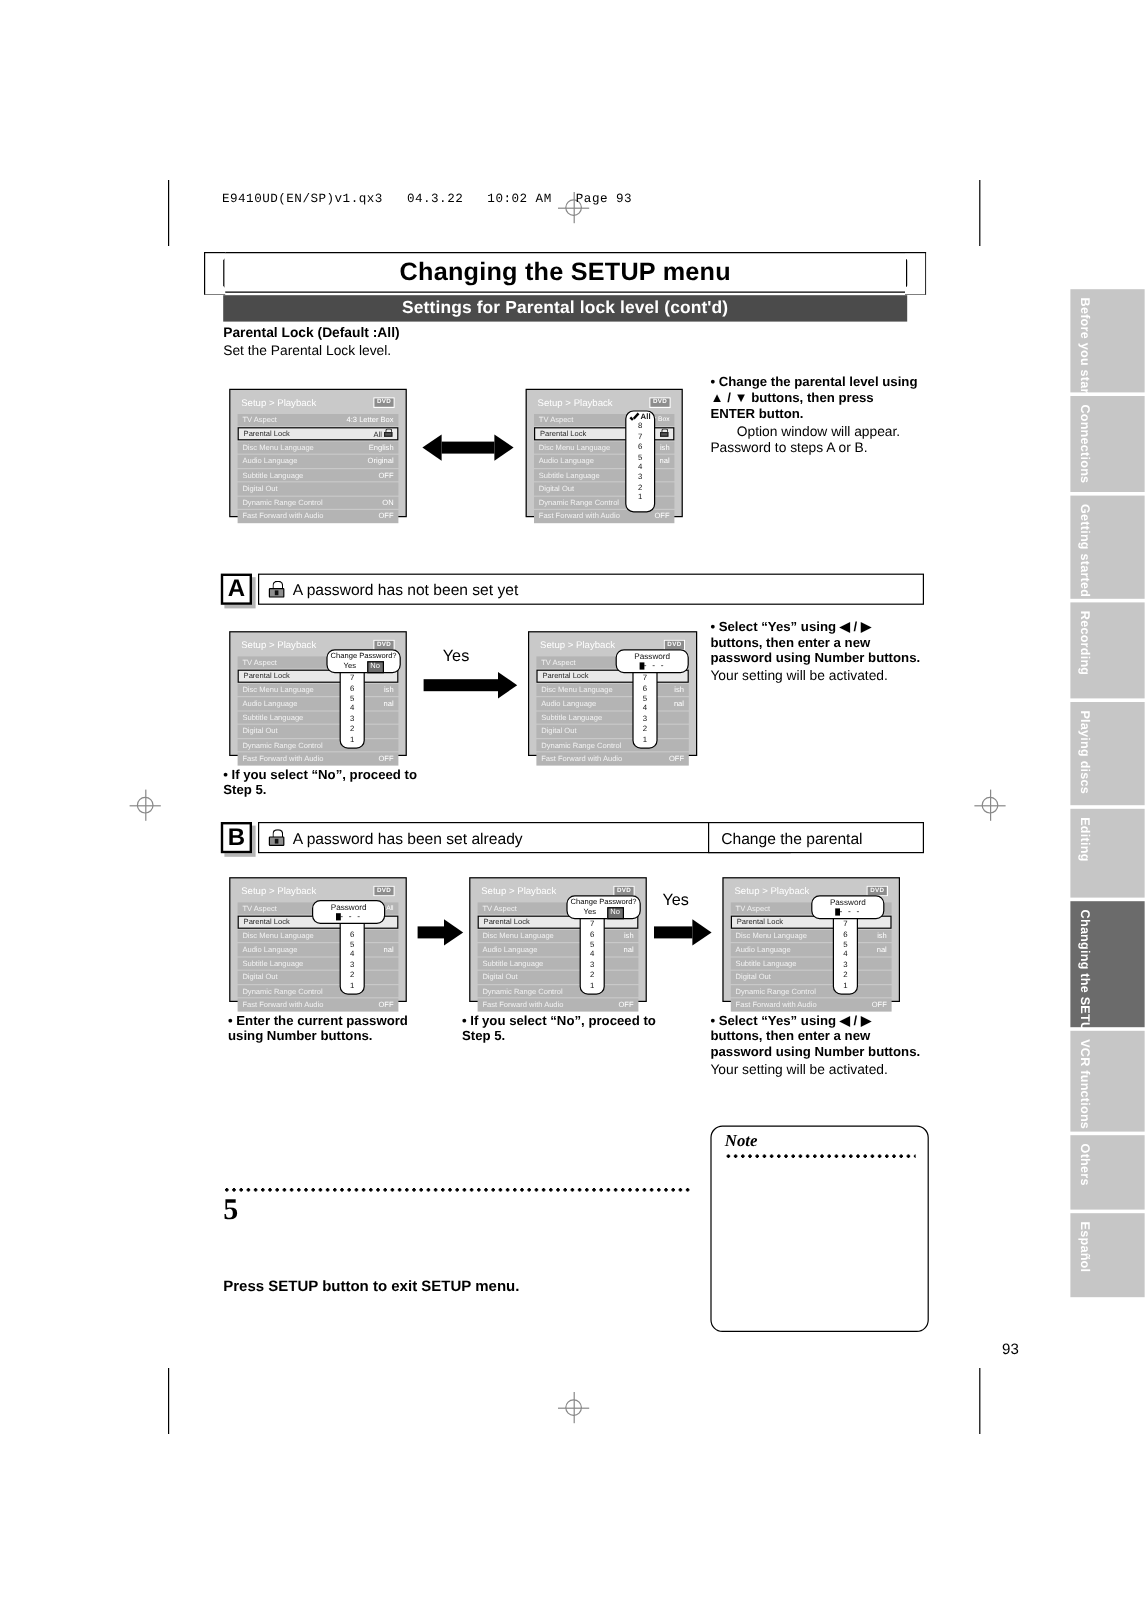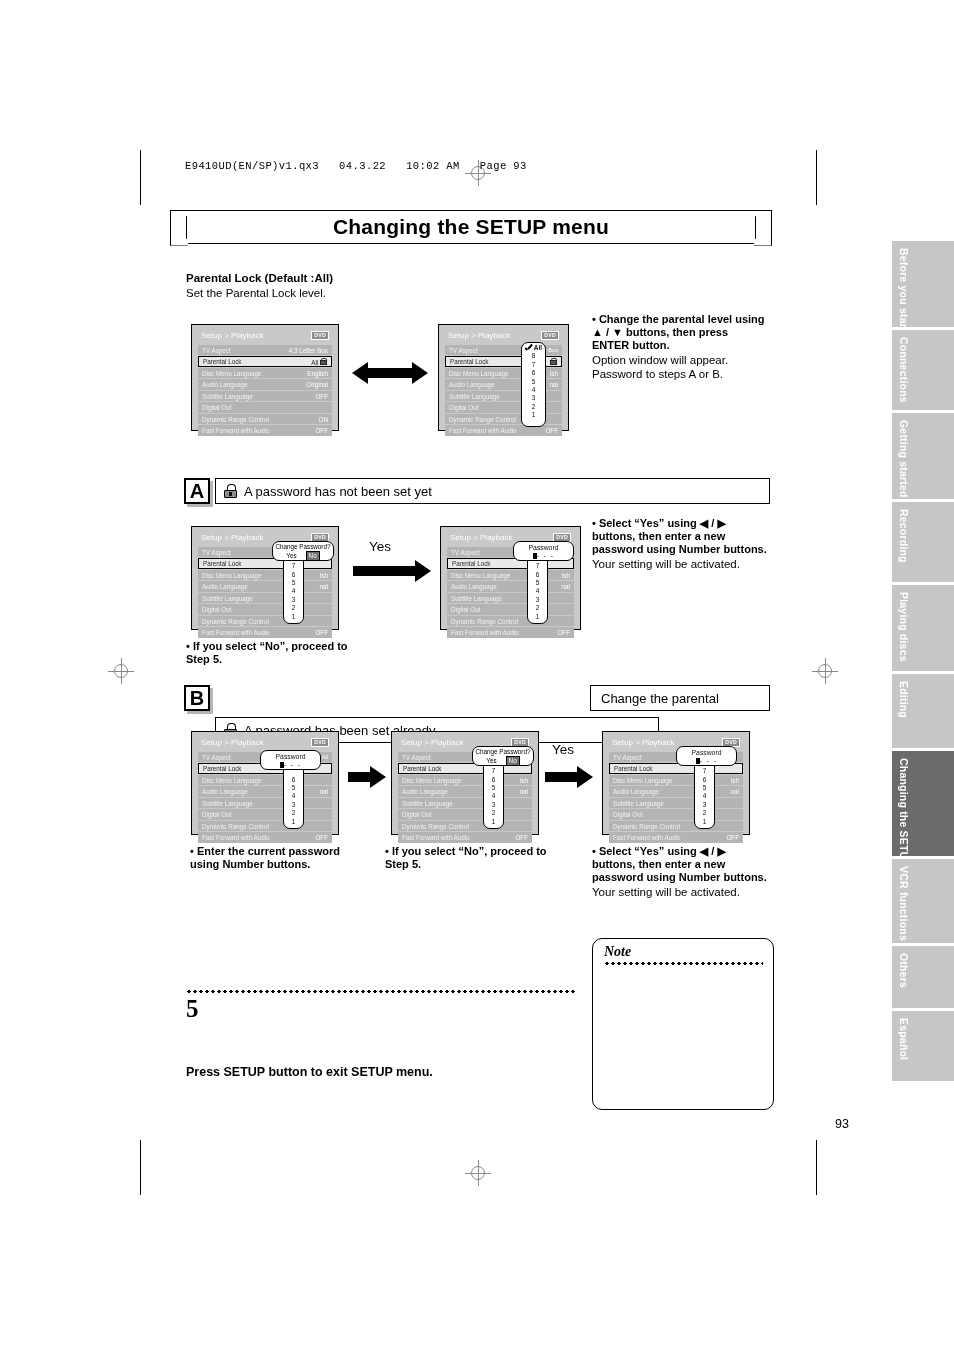--- a/index.html
+++ b/index.html
@@ -196,20 +196,21 @@
       <div class="circ"></div>
     </div>
 
   <div class="slug">E9410UD(EN/SP)v1.qx3   04.3.22   10:02 AM   Page 93</div>
 
   <div class="banner">
     <div class="ribbon"></div>
     <div class="txt">Changing the SETUP menu</div>
   </div>
 
+  <div class="subbar">Settings for Parental lock level (cont'd)</div>
 
   <div class="h-sub" style="left:186px;top:272px;">Parental Lock (Default :All)</div>
   <div class="p-sub" style="left:186px;top:287px;">Set the Parental Lock level.</div>
 
   <div class="tv" style="left:191px;top:324px;width:148px;height:107px;">
     <div class="title">
       <span class="t">Setup &gt; Playback</span>
       <span class="dvd">DVD</span>
     </div>
     <div class="rows">
@@ -305,21 +306,21 @@
       <div class="oi">5</div>
       <div class="oi">4</div>
       <div class="oi">3</div>
       <div class="oi">2</div>
       <div class="oi">1</div>
     </div>
   </div>
 
   <div class="bul" style="position:absolute;left:592px;top:313px;width:175px;">
     <div class="b">• Change the parental level using ▲ / ▼ buttons, then press ENTER button.</div>
-    <div class="n" style="font-size:11.5px;line-height:14px;">Option window will appear.</div>
+    <div class="n" style="font-size:11.5px;line-height:14px;margin-left:22px;">Option window will appear.</div>
     <div class="n" style="font-size:11.5px;line-height:14px;">Password to steps A or B.</div>
   </div>
 
   <div class="stepmark" style="left:184px;top:478px;">A</div>
   <div class="stepbar" style="left:215px;top:478px;width:555px;height:26px;">
     <span class="lockbig">
         <u></u>
         <i></i>
         <s></s>
       </span>
@@ -434,21 +435,21 @@
   </div>
 
   <div class="bul" style="position:absolute;left:592px;top:517px;width:178px;">
     <div class="b">• Select “Yes” using ◀ / ▶ buttons, then enter a new password using Number buttons.</div>
     <div class="n" style="font-size:11.5px;line-height:14px;">Your setting will be activated.</div>
   </div>
 
   <div class="bul b" style="position:absolute;left:186px;top:640px;width:180px;font-weight:bold;">• If you select “No”, proceed to Step 5.</div>
 
   <div class="stepmark" style="left:184px;top:685px;">B</div>
-  <div class="stepbar" style="left:215px;top:717px;width:444px;height:26px;">
+  <div class="stepbar" style="left:215px;top:685px;width:444px;height:26px;">
     <span class="lockbig">
         <u style="top:0;"></u>
         <i></i>
         <s></s>
       </span>
     <span>A password has been set already</span>
   </div>
   <div class="stepbar" style="left:590px;top:685px;width:180px;height:26px;padding-left:10px;">
     <span>Change the parental</span>
   </div>

